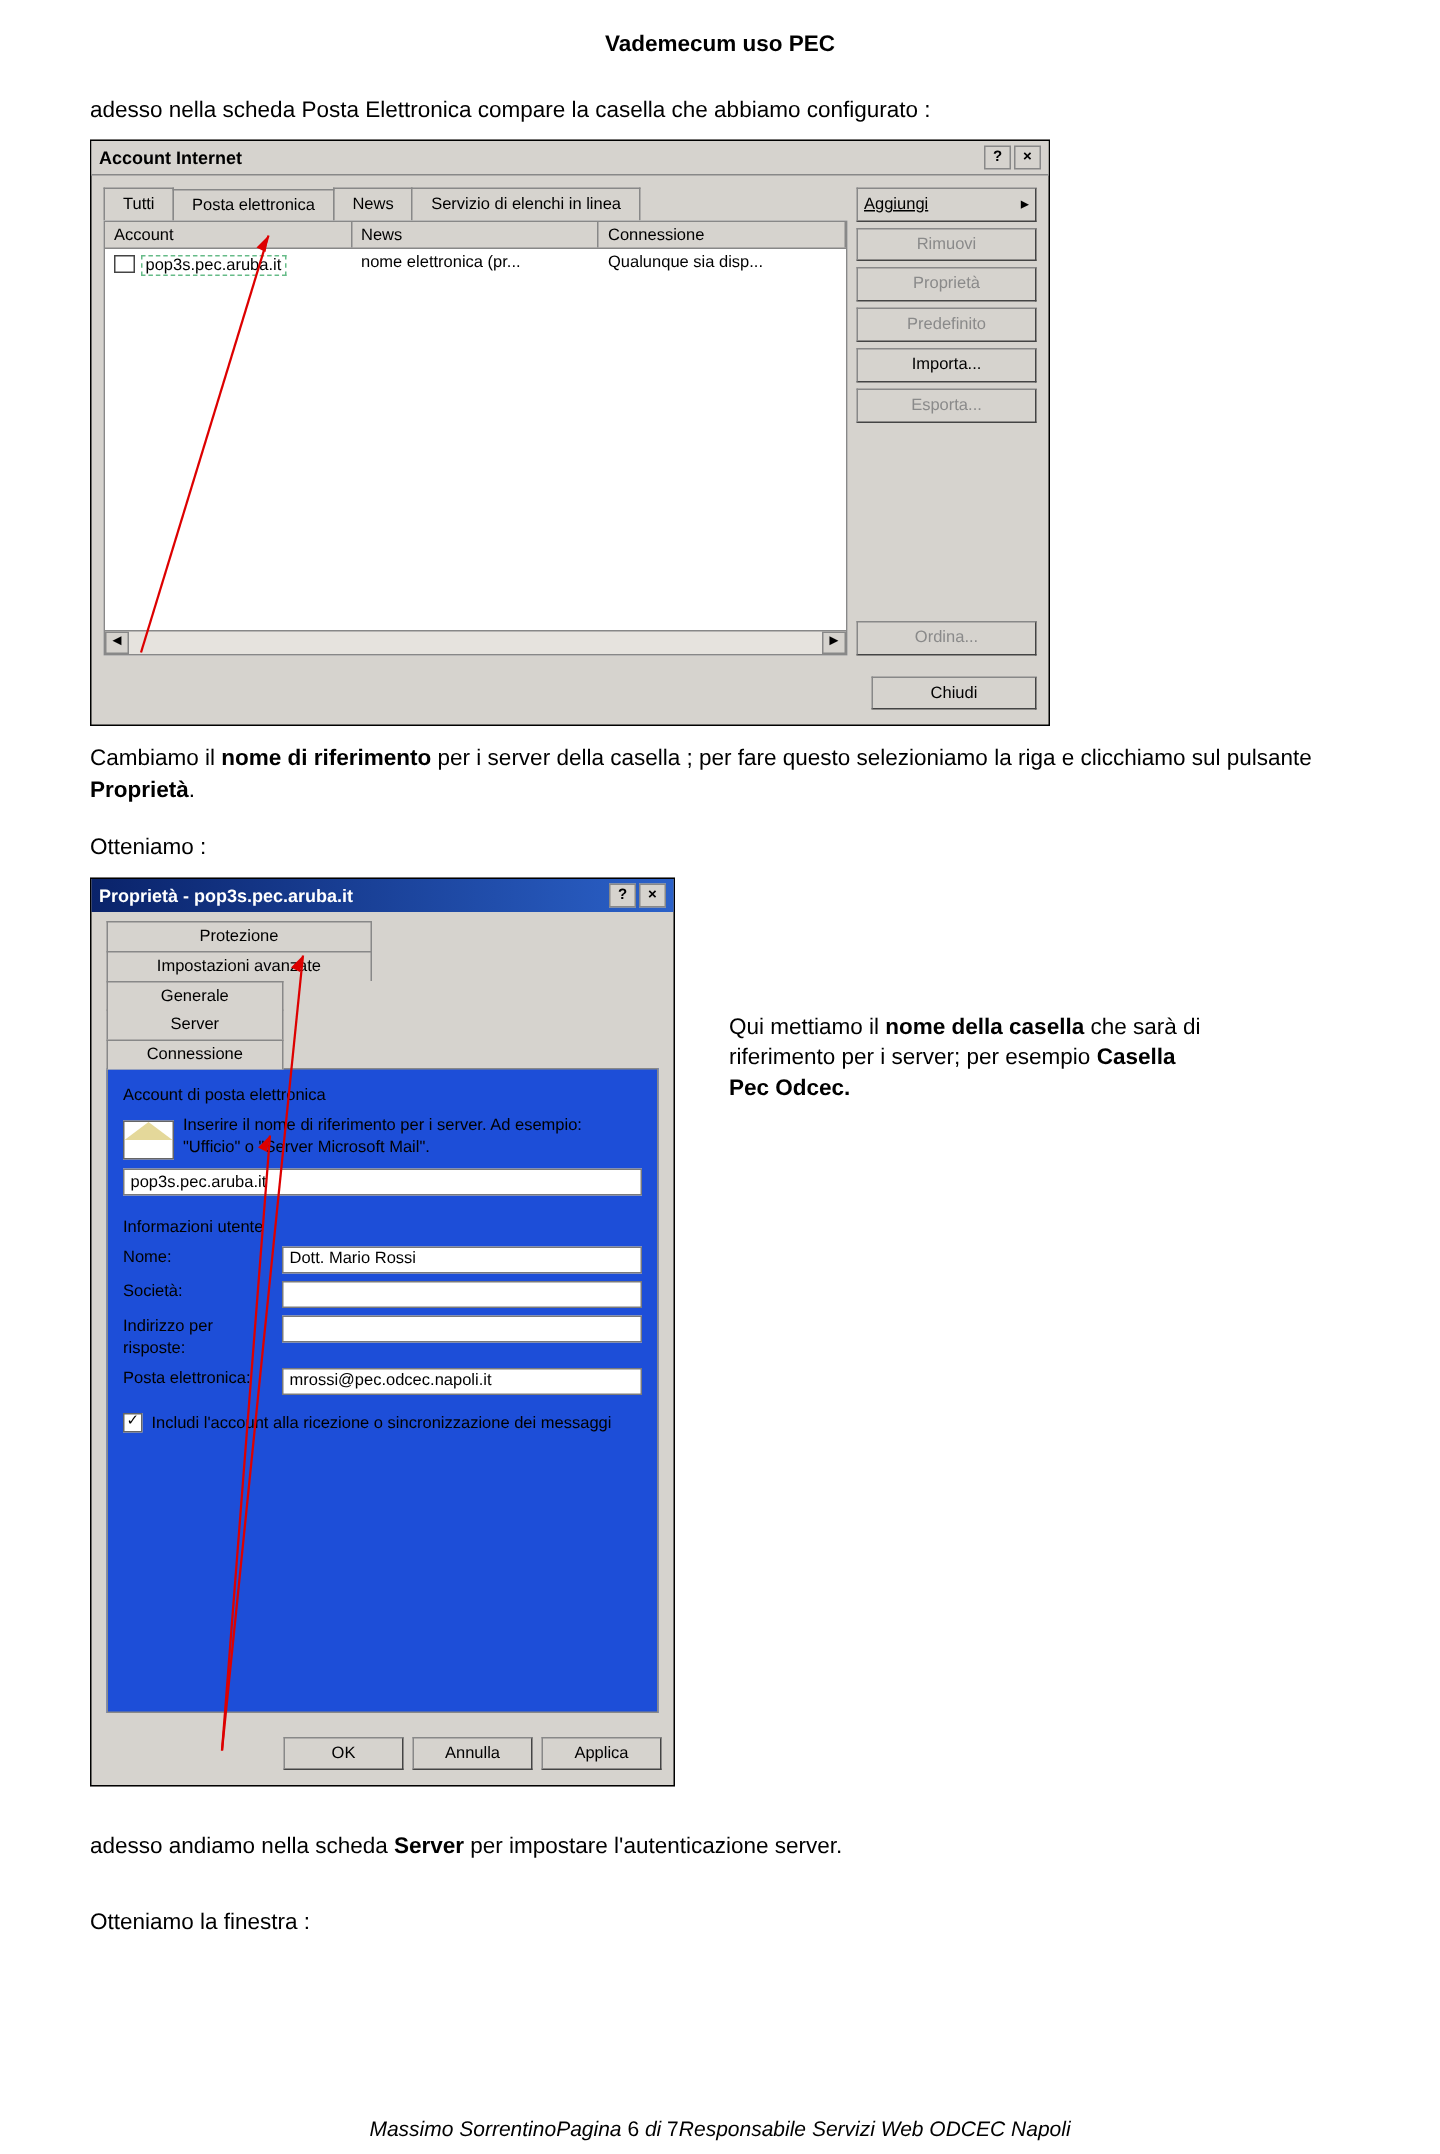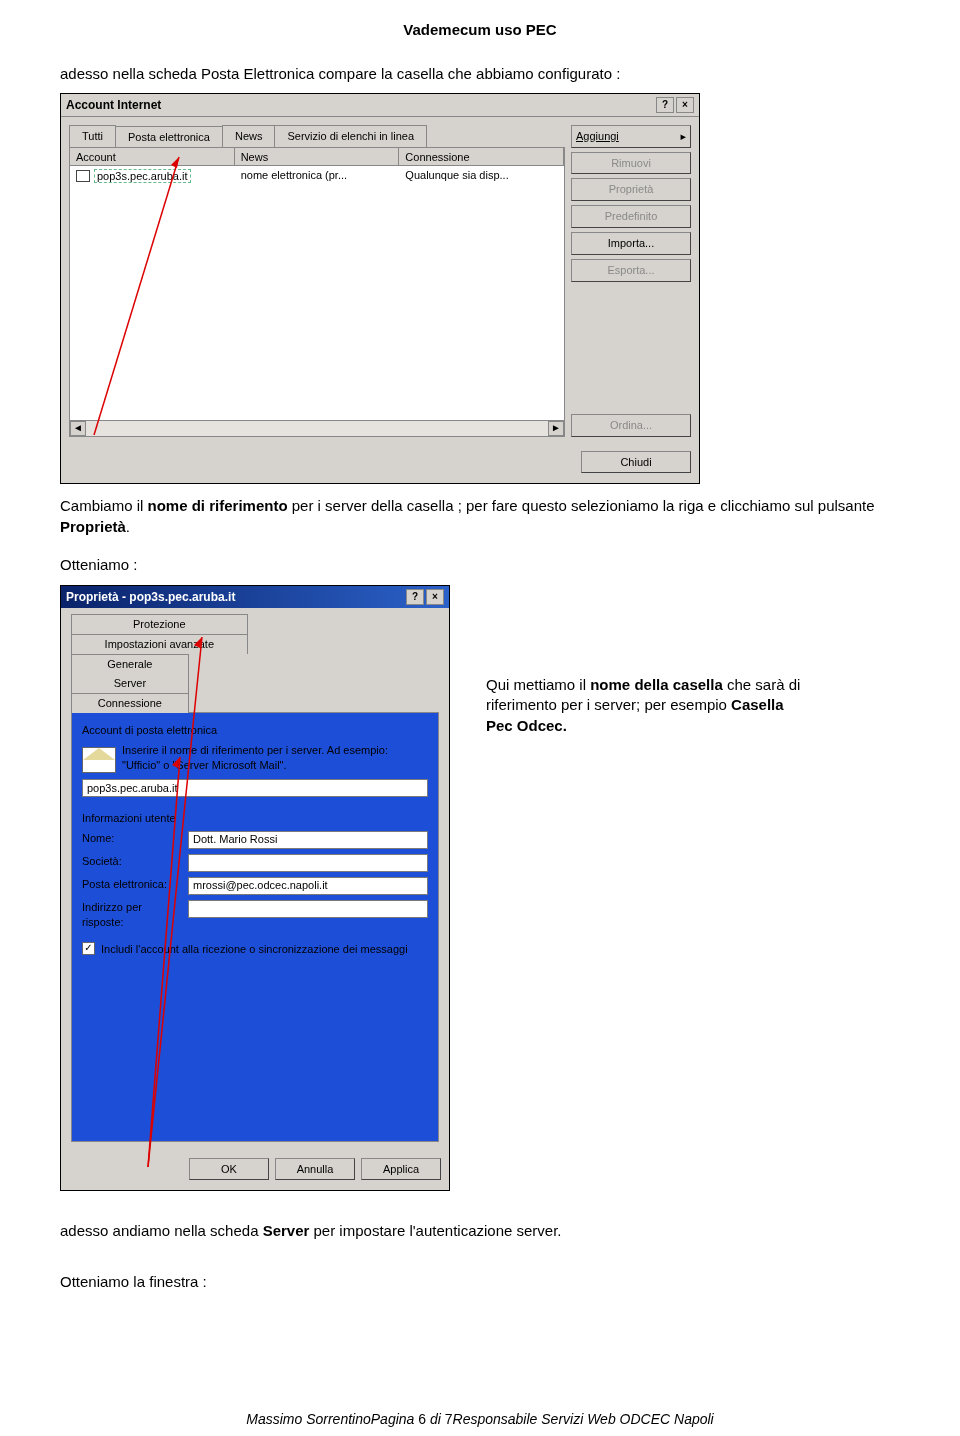--- a/index.html
+++ b/index.html
@@ -294,26 +294,26 @@
         <div class="lbl" style="margin-top:14px">Informazioni utente</div>
         <div class="kv">
             <span class="k">Nome:</span>
             <div class="txtfield">Dott. Mario Rossi</div>
           </div>
         <div class="kv">
             <span class="k">Società:</span>
             <div class="txtfield"></div>
           </div>
         <div class="kv">
+            <span class="k" style="white-space:normal">Indirizzo per risposte:</span>
+            <div class="txtfield"></div>
+          </div>
+        <div class="kv">
             <span class="k">Posta elettronica:</span>
             <div class="txtfield">mrossi@pec.odcec.napoli.it</div>
-          </div>
-        <div class="kv">
-            <span class="k" style="white-space:normal">Indirizzo per risposte:</span>
-            <div class="txtfield"></div>
           </div>
 
         <div class="chk">
           <div class="chkbox">✓</div>
           <span>Includi l'account alla ricezione o sincronizzazione dei messaggi</span>
         </div>
       </div>
     </div>
     <div class="dlg2-footer">
       <div class="dlg-btn">OK</div>

